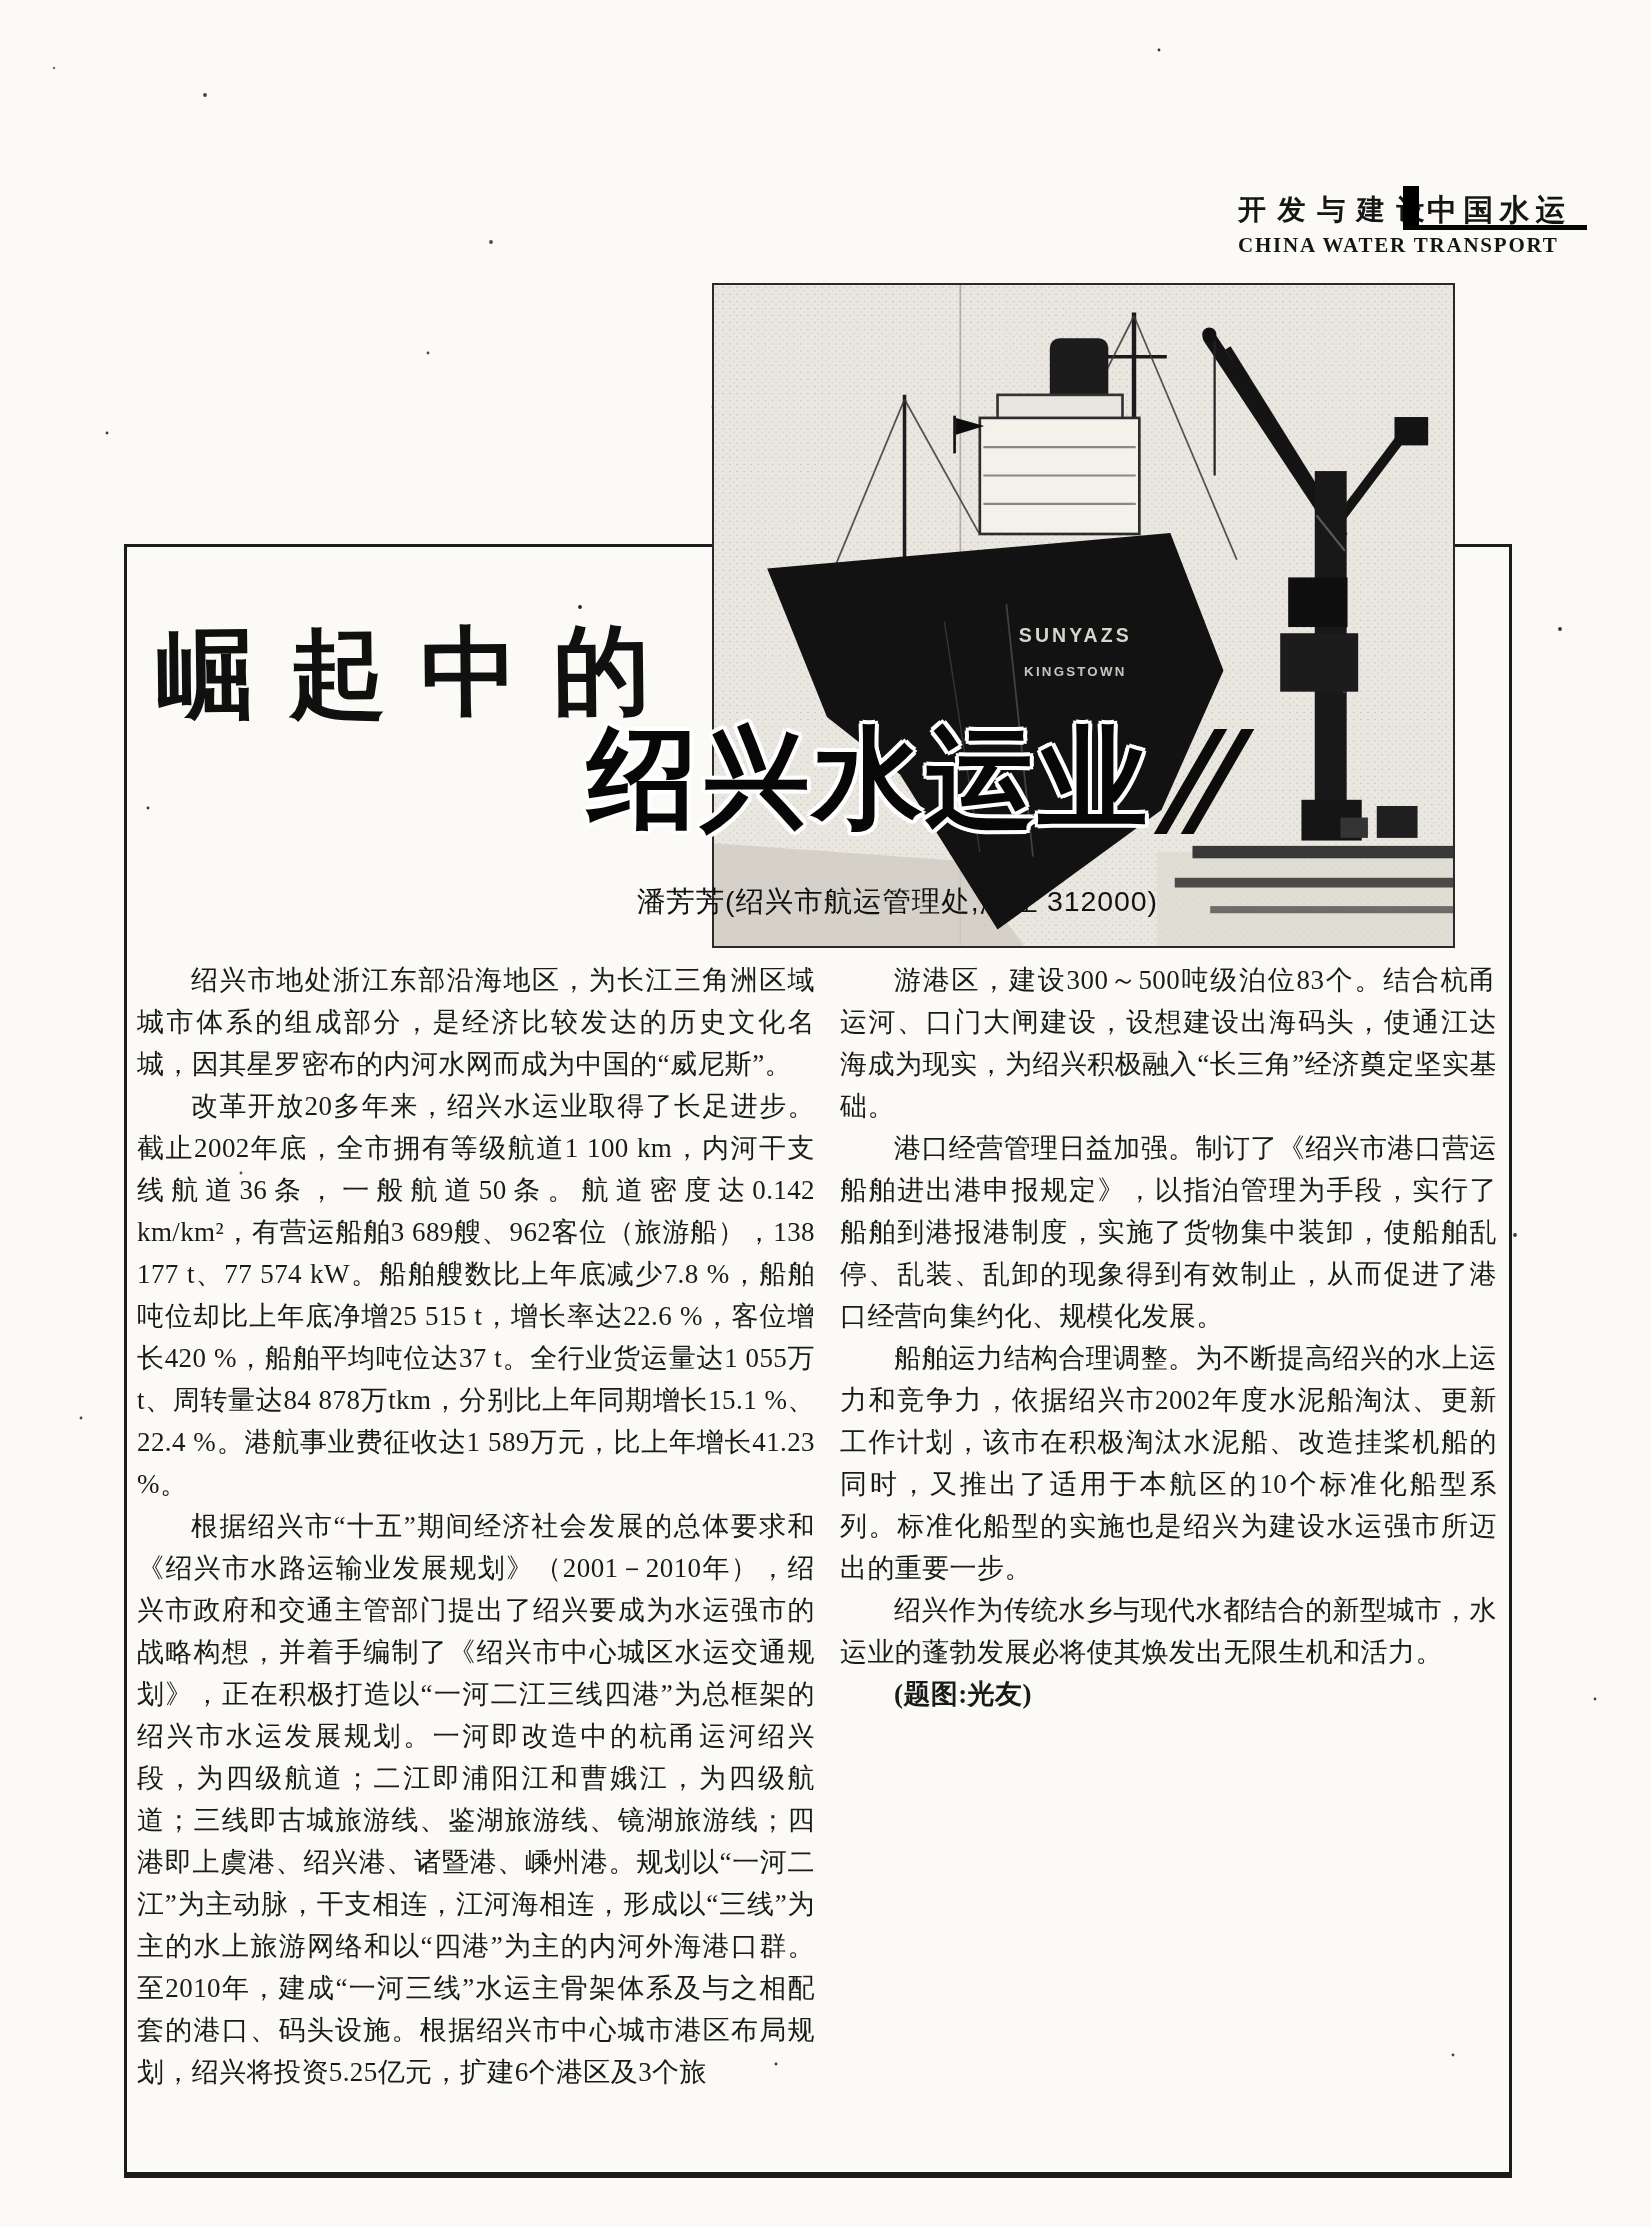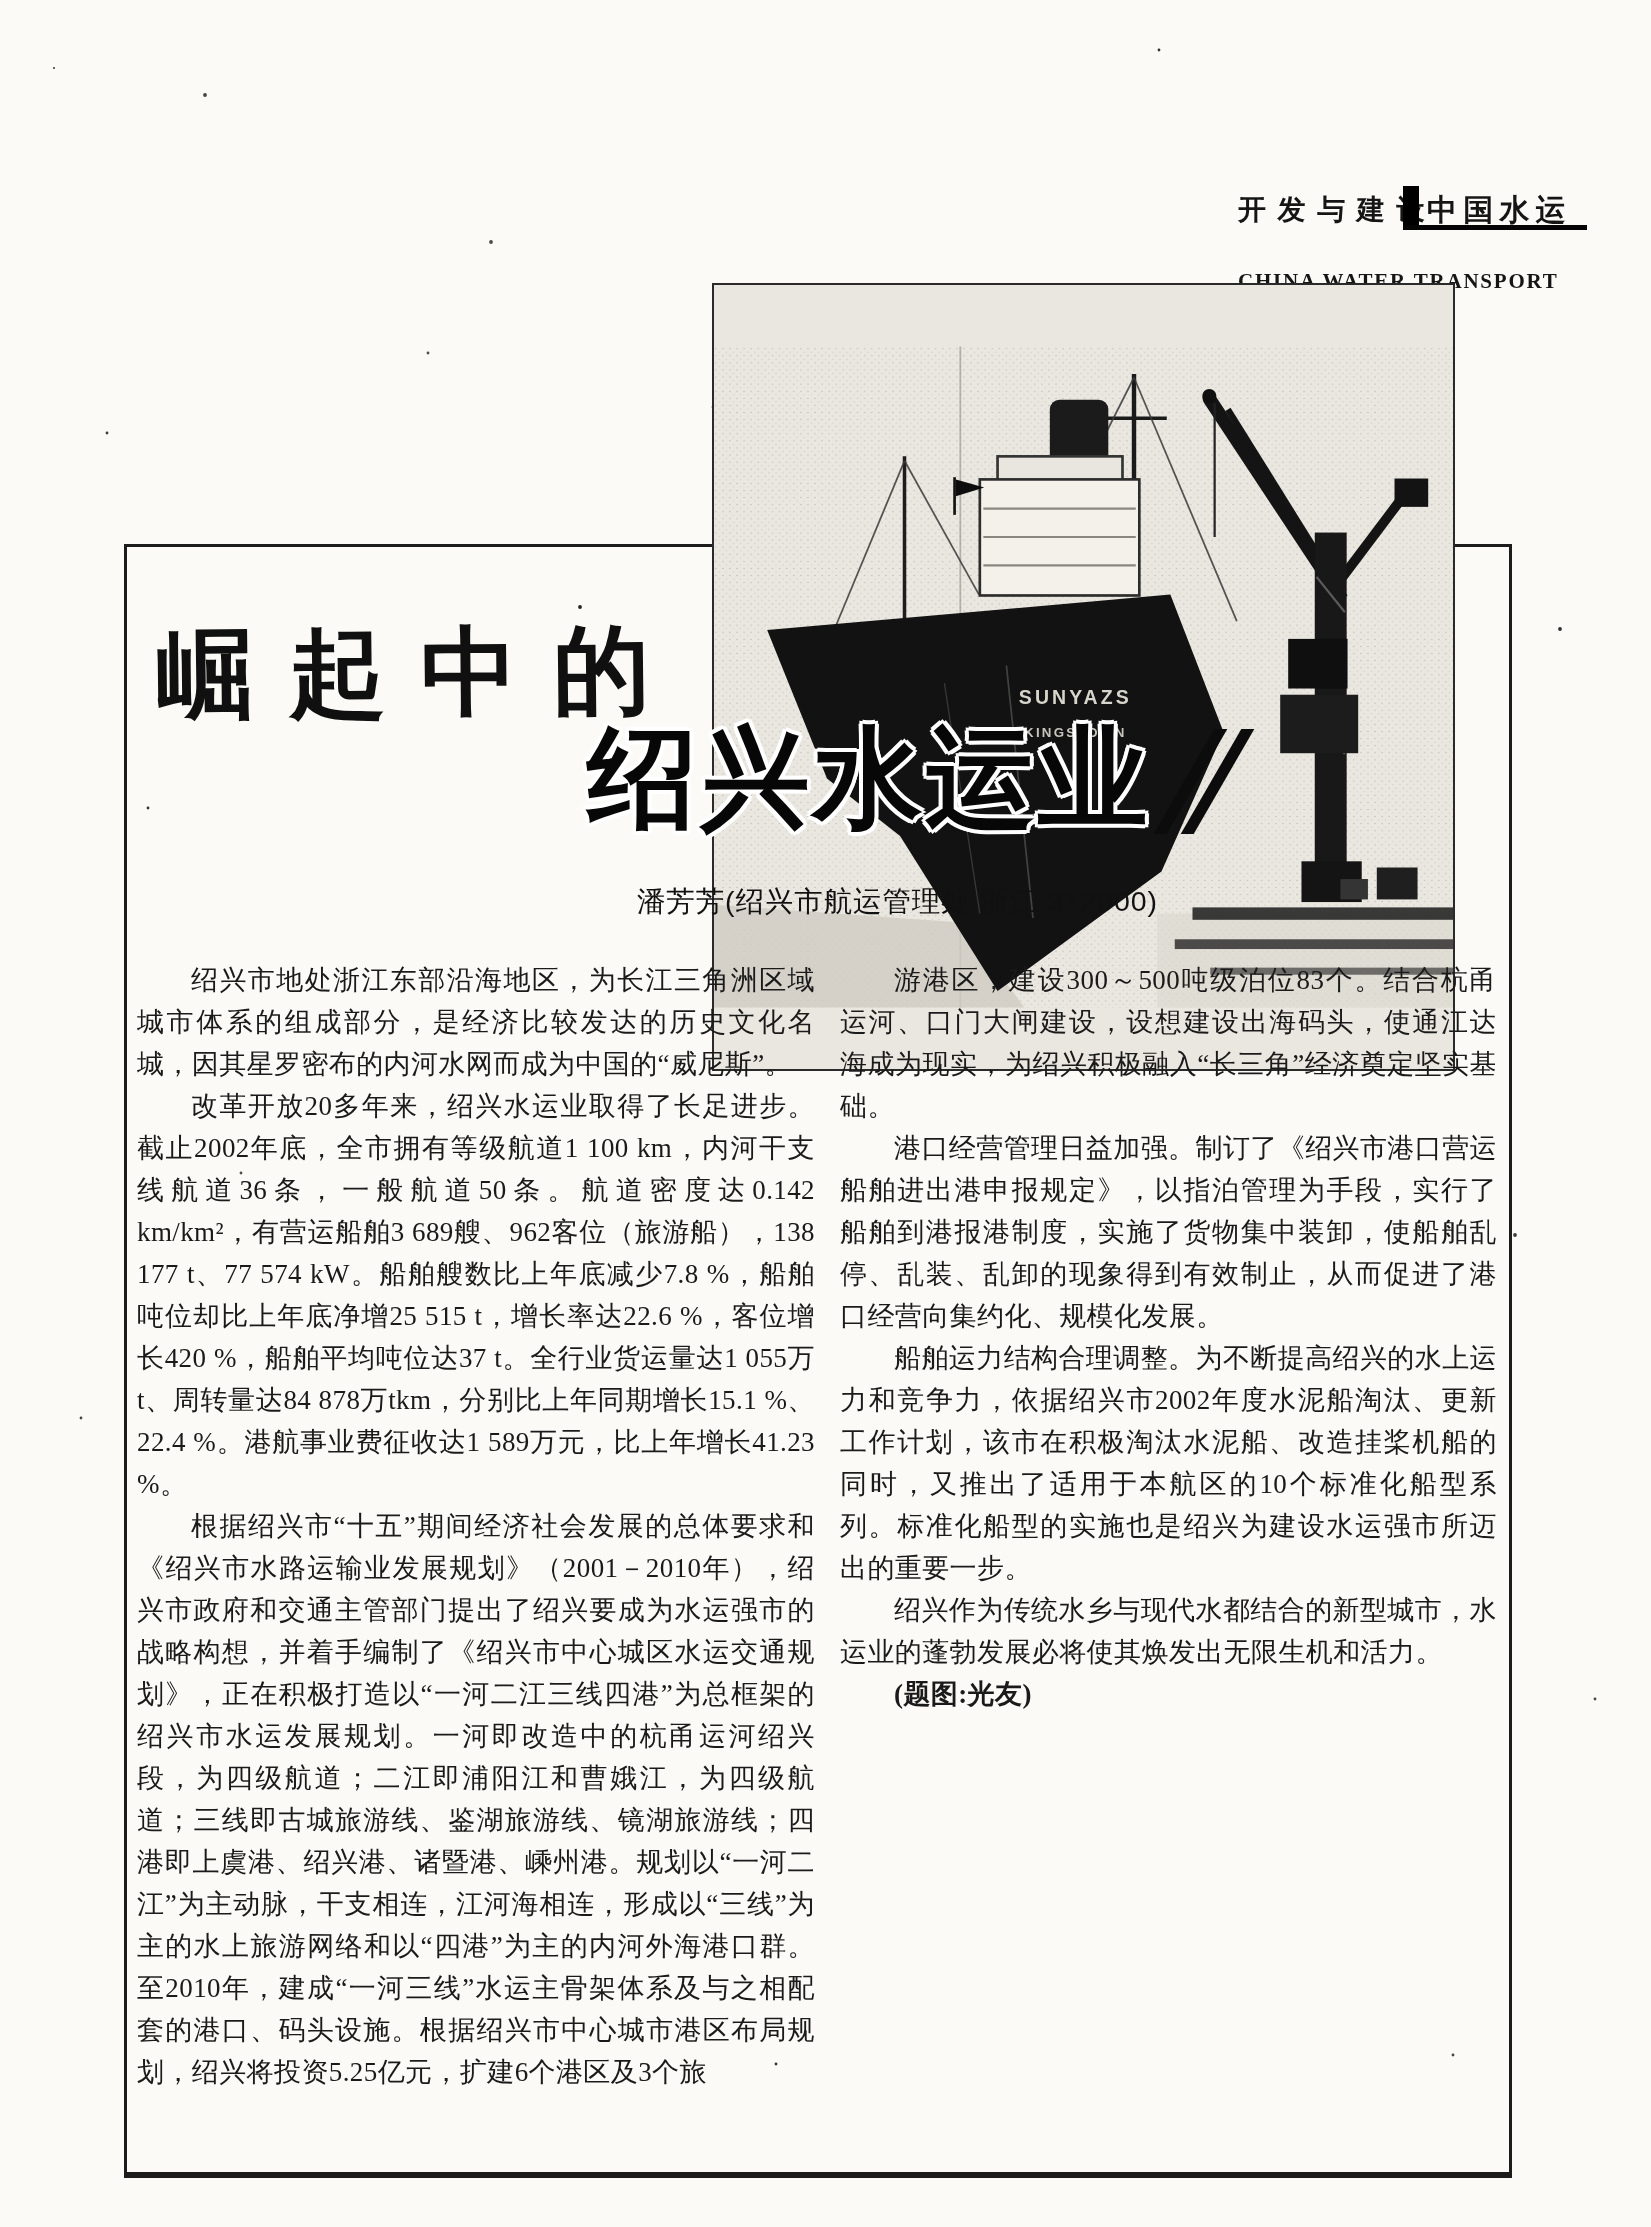--- a/index.html
+++ b/index.html
@@ -9,29 +9,29 @@
     font-family:"Liberation Serif", serif; color:#151515;
   }
   
   .hdr-section{position:absolute; left:1238px; top:191px; font-size:28px; font-weight:bold;
     letter-spacing:11.6px; font-family:"Liberation Sans", sans-serif;}
   .hdr-bar{position:absolute; left:1403px; top:186px; width:16px; height:44px; background:#000;}
   .hdr-cn{position:absolute; left:1427px; top:190px; font-size:30px; font-weight:bold;
     letter-spacing:6.2px; font-family:"Liberation Sans", sans-serif;}
   .hdr-underline{position:absolute; left:1403px; top:225px; width:184px; height:5.3px; background:#050505;}
   .hdr-en{position:absolute; left:1238px; top:233px; font-size:21px; font-weight:bold;
-    letter-spacing:1.8px; font-family:"Liberation Serif", serif;margin-top:36px;}
+    letter-spacing:1.8px; font-family:"Liberation Serif", serif;}
   
   .article-box{
     position:absolute; left:124px; top:544px; width:1388px; height:1634px;
     box-sizing:border-box; border:3.1px solid #1c1c1c; border-bottom-width:6.2px;
     background:transparent; z-index:1;
   }
   
-  .photo{position:absolute; left:712px; top:283px; width:743px; height:788px; z-index:2;
+  .photo{position:absolute; left:712px; top:283px; width:743px; height:665px; z-index:2;
     border:2.2px solid #2a2a2a; box-sizing:border-box; background:#eae7e0;text-align:right;}
   .photo svg{display:block; width:100%; height:100%;}
   
   .title1{
     position:absolute; left:157px; top:609px; z-index:3;
     font-family:"DejaVu Serif", serif; font-weight:bold; font-size:97px;
     letter-spacing:35px; color:#101010; transform:rotate(-0.6deg); white-space:nowrap;
   }
   .title2{
     position:absolute; left:587px; top:705px; z-index:3;

